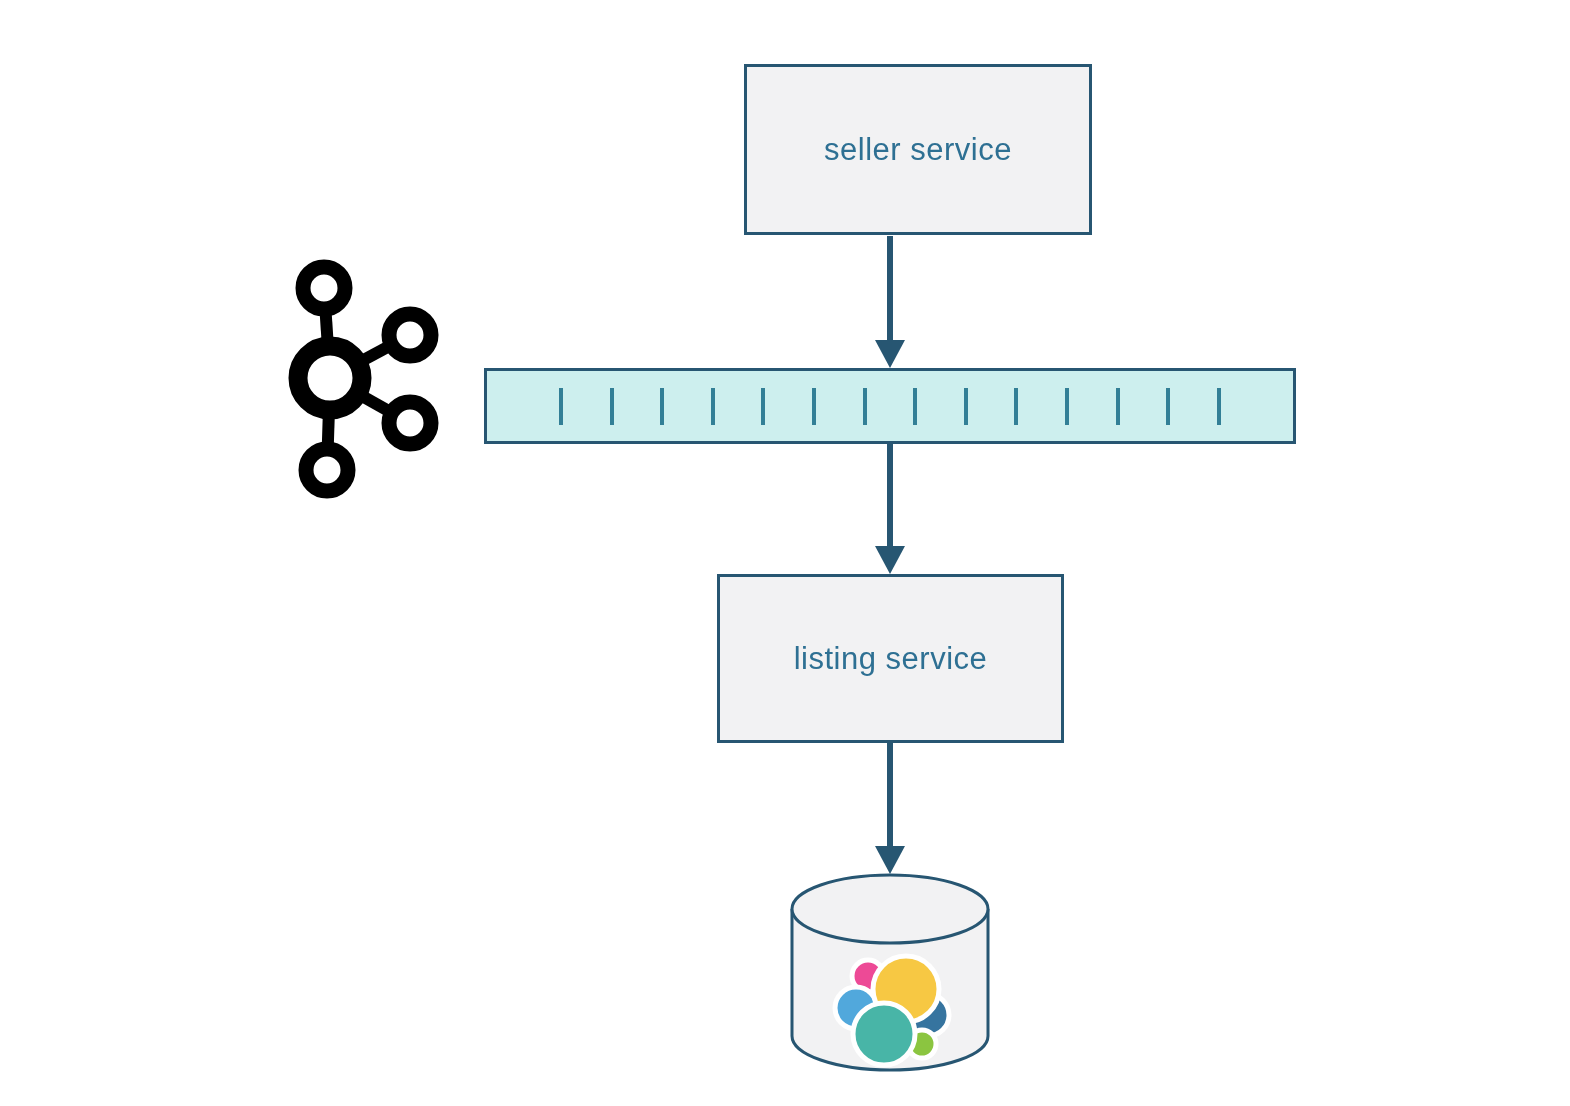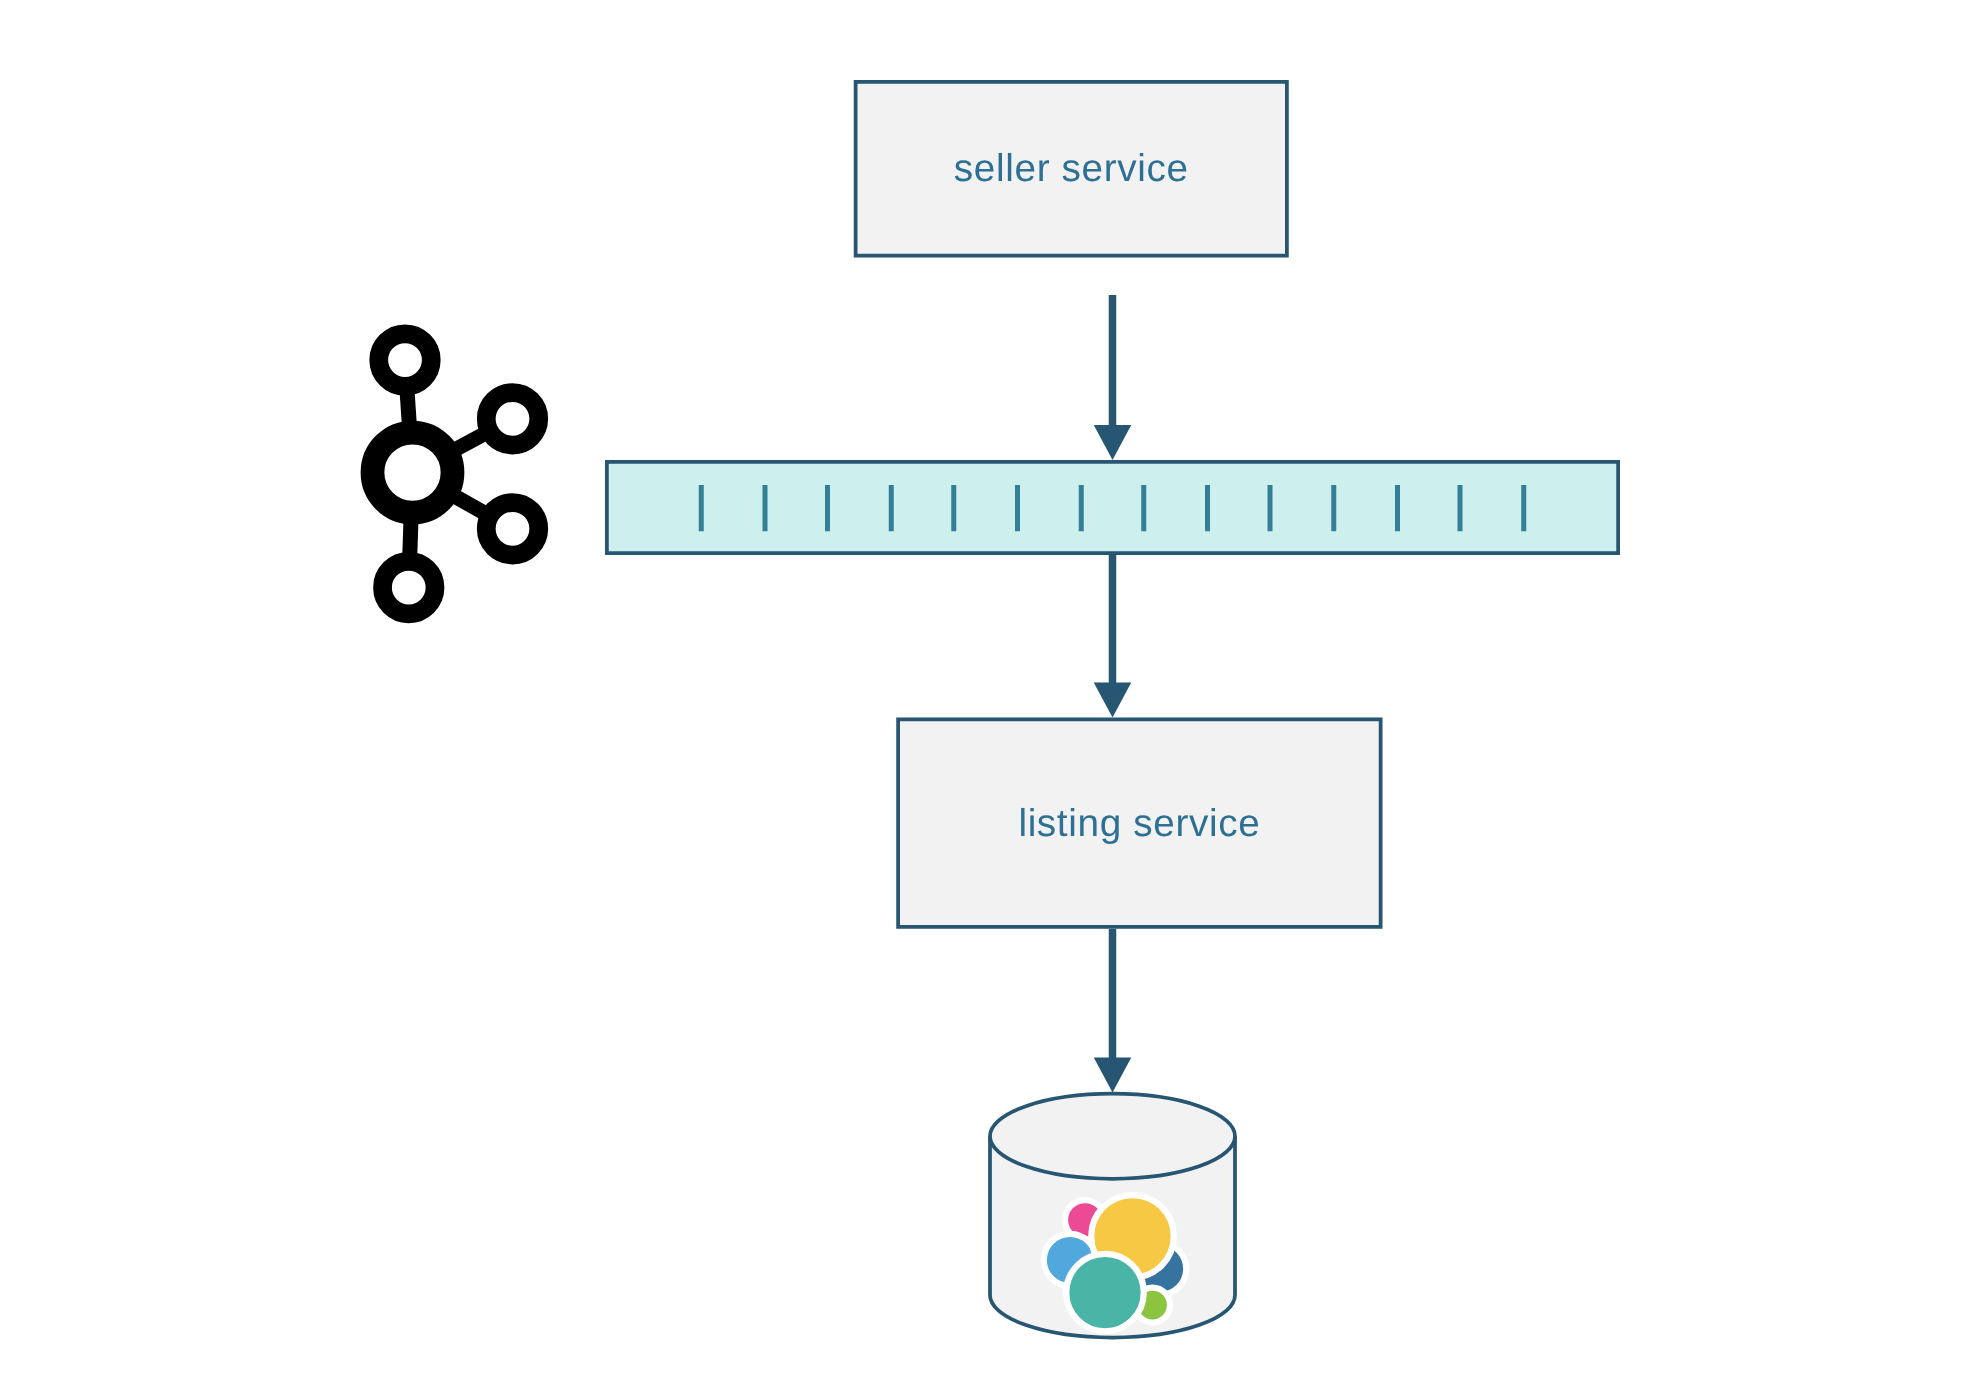--- a/index.html
+++ b/index.html
@@ -22,22 +22,22 @@
     border: 3px solid #275672;
     display: flex;
     align-items: center;
     justify-content: center;
   }
   .service-box .label {
     color: #2e7093;
     font-size: 31px;
     letter-spacing: 0.5px;
   }
-  #seller-box { left: 683px; top: 64px; width: 348px; height: 142px; }
-  #listing-box { left: 717px; top: 574px; width: 389px; height: 169px; }
+  #seller-box { left: 744px; top: 64px; width: 348px; height: 171px; }
+  #listing-box { left: 717px; top: 574px; width: 347px; height: 169px; }
 
   .topic-bar {
     position: absolute;
     left: 484px;
     top: 368px;
     width: 812px;
     height: 76px;
     box-sizing: border-box;
     background: #cdefee;
     border: 3px solid #275672;

